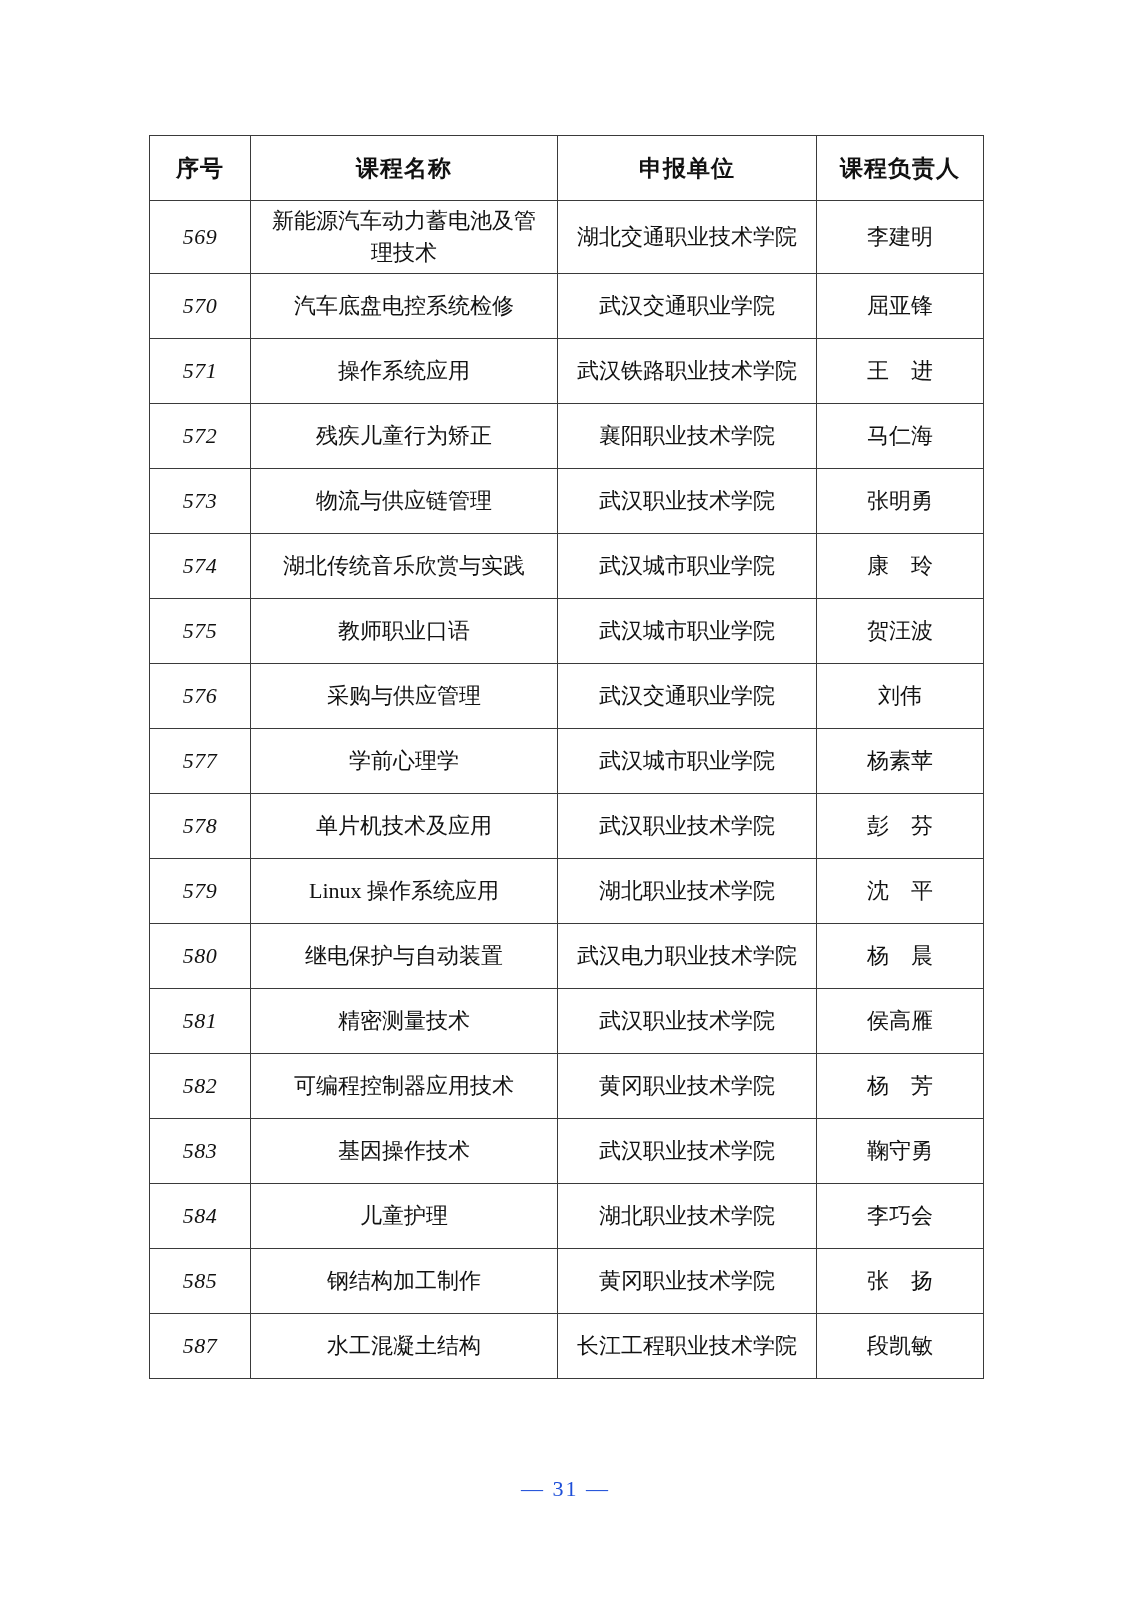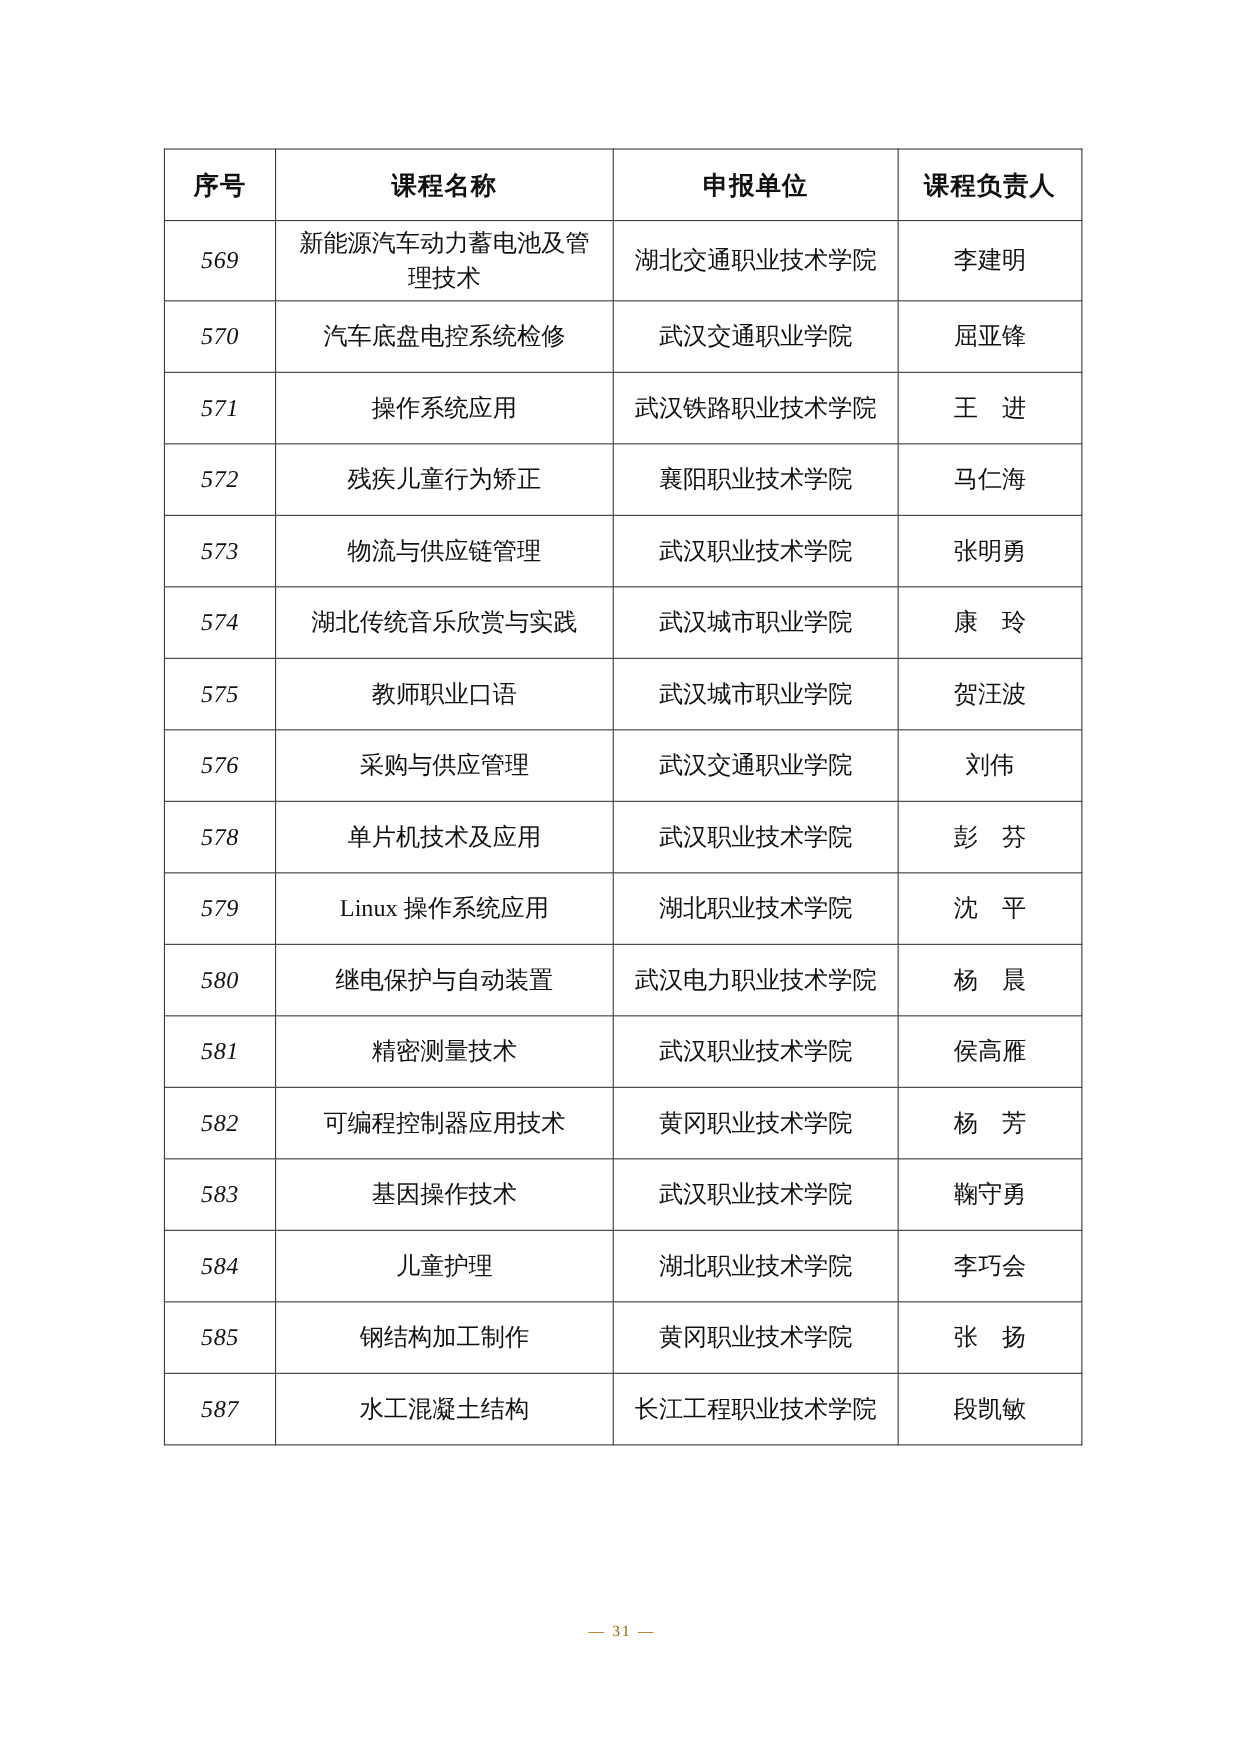--- a/index.html
+++ b/index.html
@@ -50,23 +50,23 @@
     font-size: 21px;
     letter-spacing: 0.5px;
     font-style: italic;
   }
   .footer {
     position: absolute;
     left: 0;
     top: 1476px;
     width: 100%;
     text-align: center;
-    font-size: 14px;
+    font-size: 22px;
     letter-spacing: 2px;
-    color: #a16207;
+    color: #1d4ed8;
   }
 </style>
 </head>
 <body>
 
 <div class="page">
 
   <table class="course-table">
     <colgroup>
       <col style="width:101px">
@@ -125,20 +125,26 @@
           <td class="cell-unit">武汉城市职业学院</td>
           <td class="cell-leader">贺汪波</td>
         </tr>
         <tr>
           <td class="cell-no">576</td>
           <td class="cell-course">采购与供应管理</td>
           <td class="cell-unit">武汉交通职业学院</td>
           <td class="cell-leader">刘伟</td>
         </tr>
         <tr>
+          <td class="cell-no">577</td>
+          <td class="cell-course">学前心理学</td>
+          <td class="cell-unit">武汉城市职业学院</td>
+          <td class="cell-leader">杨素苹</td>
+        </tr>
+        <tr>
           <td class="cell-no">578</td>
           <td class="cell-course">单片机技术及应用</td>
           <td class="cell-unit">武汉职业技术学院</td>
           <td class="cell-leader">彭　芬</td>
         </tr>
         <tr>
           <td class="cell-no">579</td>
           <td class="cell-course">Linux 操作系统应用</td>
           <td class="cell-unit">湖北职业技术学院</td>
           <td class="cell-leader">沈　平</td>

